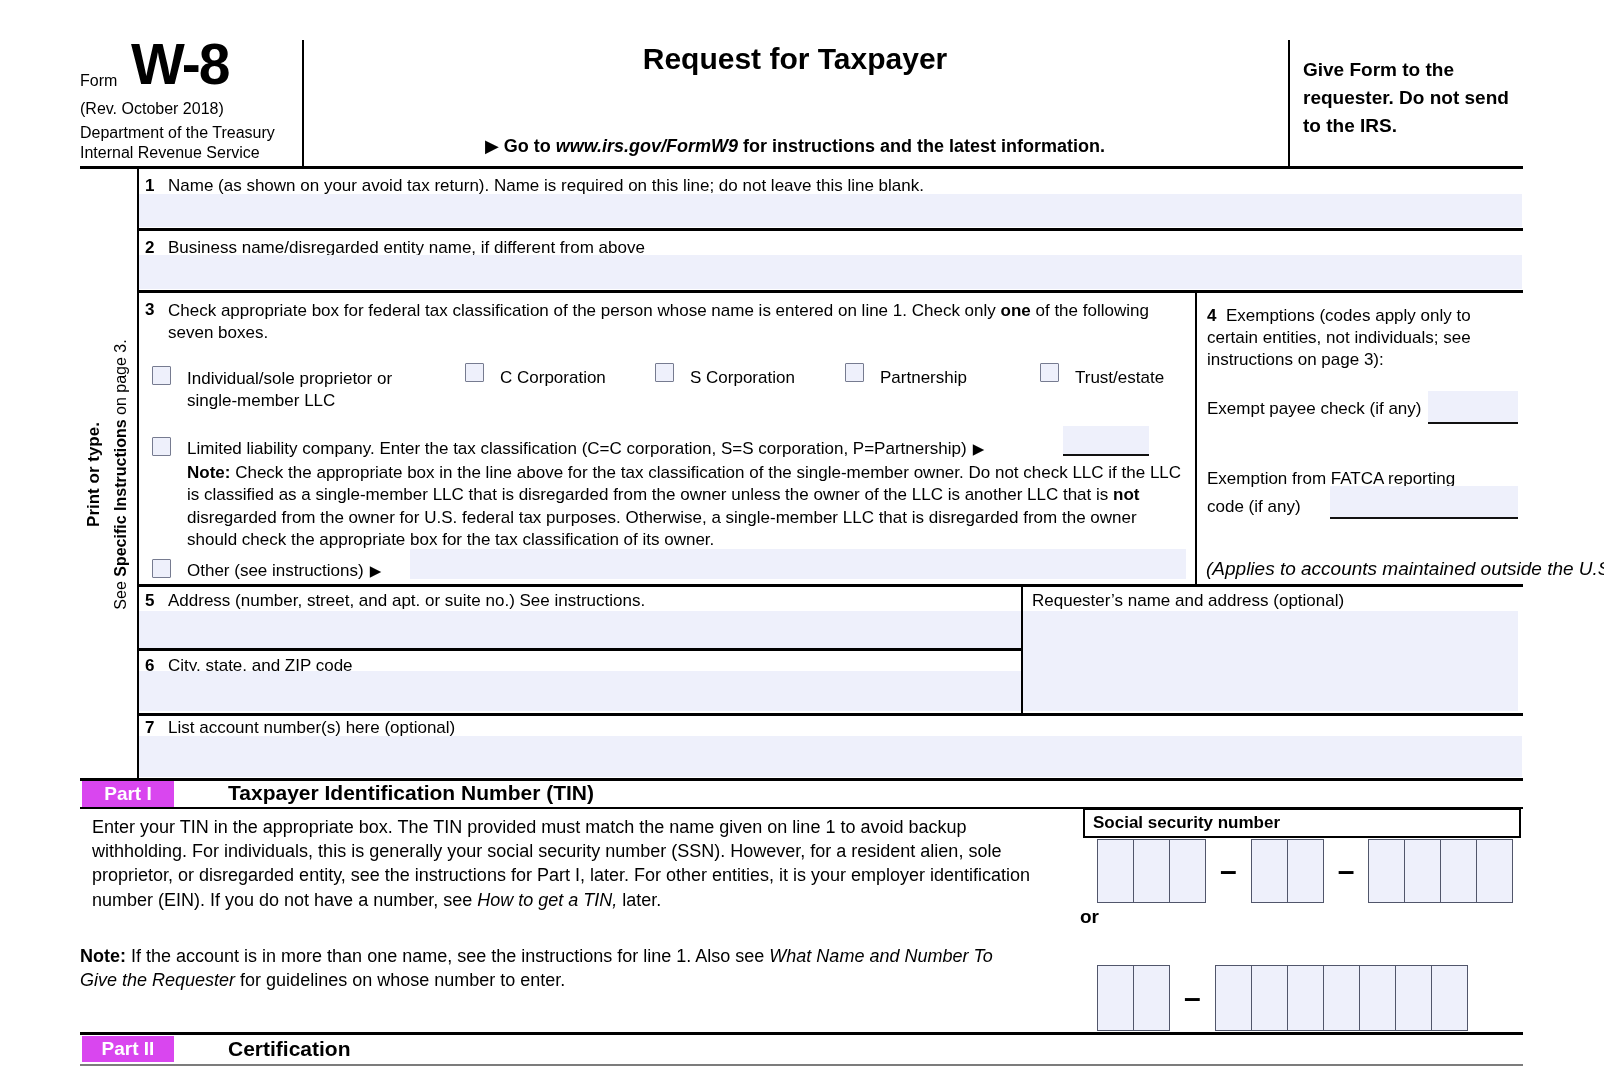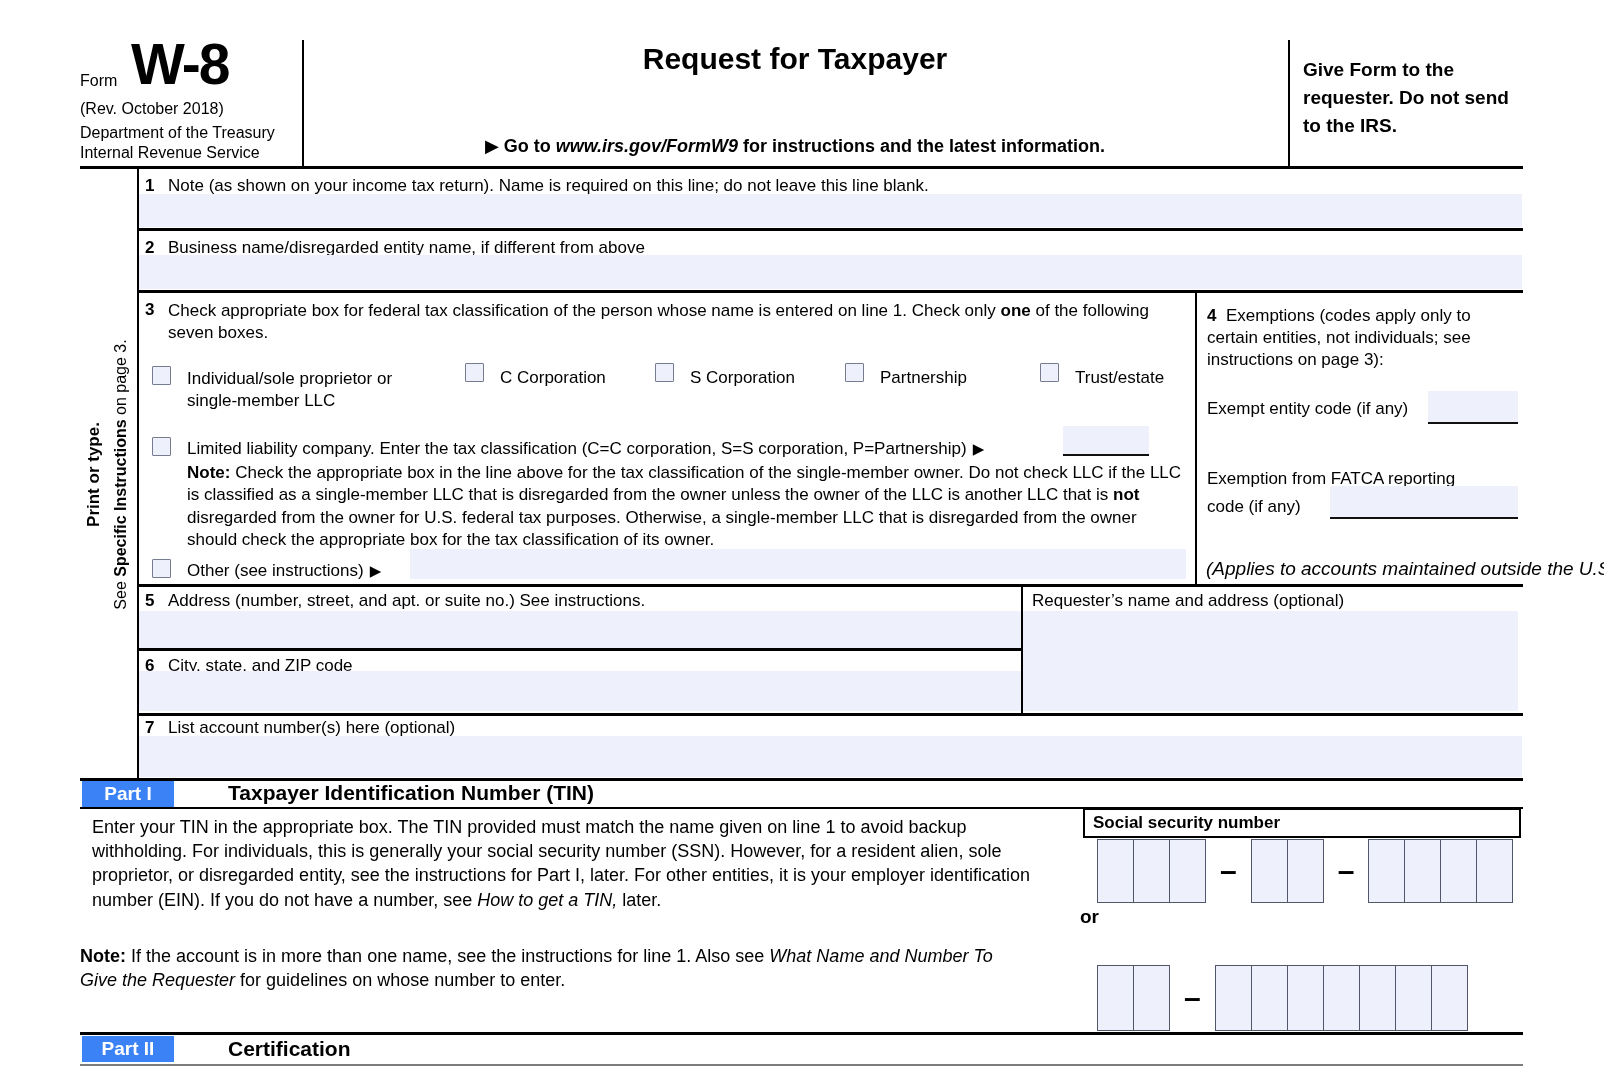--- a/index.html
+++ b/index.html
@@ -9,21 +9,21 @@
   .hline{position:absolute;background:#000;}
   .vline{position:absolute;background:#000;}
   .field{position:absolute;background:var(--field,#eef0fb);}
   .ufield{border-bottom:2px solid #111;}
   .lbl{position:absolute;font-size:17px;white-space:nowrap;}
   .wrap{white-space:normal;line-height:22px;}
   .rownum{position:absolute;font-size:17px;font-weight:bold;}
   .cb{position:absolute;width:17px;height:17px;background:var(--field,#eef0fb);
       border:1.6px solid #767b90;border-radius:1px;}
   .arrow{font-size:15px;margin-left:6px;}
-  .badge{position:absolute;background:#3b82f6;color:#fff;font-weight:bold;font-size:19px;
+  .badge{position:absolute;background:#d946ef;color:#fff;font-weight:bold;font-size:19px;
          width:92px;height:26px;text-align:center;line-height:26px;}
   .bandtitle{position:absolute;font-size:21px;font-weight:bold;}
   .para{position:absolute;font-size:18px;line-height:24.2px;}
   .hdrbox{position:absolute;border:2px solid #000;background:#fff;}
   .hdrbox span{display:block;margin:3px 0 0 8px;font-size:17px;font-weight:bold;}
   .tinrow{position:absolute;display:flex;align-items:center;column-gap:10px;}
   .cellgroup{display:flex;}
   .cell{width:35px;background:var(--field,#eef0fb);border:1.8px solid #51566b;}
   .cell + .cell{border-left:none;}
   #ssn-boxes .cell{height:62px;}
@@ -61,21 +61,21 @@
 
   <div class="vertlabel">
     <div class="l1">Print or type.</div>
     <div>
       <span>See </span><b>Specific Instructions</b><span> on page 3.</span>
     </div>
   </div>
   <div class="vline" style="left:137px;top:169px;width:1.5px;height:609px;"></div>
 
   <b class="rownum" style="left:145px;top:176px;">1</b>
-  <span class="lbl" style="left:168px;top:176px;">Note (as shown on your income tax return). Name is required on this line; do not leave this line blank.</span>
+  <span class="lbl" style="left:168px;top:176px;">Name (as shown on your avoid tax return). Name is required on this line; do not leave this line blank.</span>
   <div class="field" style="left:139px;top:194px;width:1383px;height:33px;"></div>
   <div class="hline" style="left:137px;top:228px;width:1386px;height:2.5px;"></div>
 
   <b class="rownum" style="left:145px;top:238px;">2</b>
   <span class="lbl" style="left:168px;top:238px;">Business name/disregarded entity name, if different from above</span>
   <div class="field" style="left:139px;top:255px;width:1383px;height:34px;"></div>
   <div class="hline" style="left:137px;top:290px;width:1386px;height:2.5px;"></div>
 
   <b class="rownum" style="left:145px;top:300px;">3</b>
   <span class="lbl wrap" style="left:168px;top:300px;width:1002px;">
@@ -106,21 +106,21 @@
   <div class="cb" style="left:152px;top:559px;"></div>
   <span class="lbl" style="left:187px;top:561px;">
     <span>Other (see instructions)</span><span class="arrow">▶</span>
   </span>
   <div class="field" style="left:410px;top:549px;width:776px;height:30px;"></div>
 
   <div class="vline" style="left:1195px;top:290px;width:1.5px;height:294px;"></div>
   <span class="lbl wrap" style="left:1207px;top:305px;width:295px;">
     <b>4</b>&nbsp; <span>Exemptions (codes apply only to certain entities, not individuals; see instructions on page 3):</span>
   </span>
-  <span class="lbl" style="left:1207px;top:399px;">Exempt entity code (if any)</span>
+  <span class="lbl" style="left:1207px;top:399px;">Exempt payee check (if any)</span>
   <div class="field ufield" style="left:1428px;top:391px;width:90px;height:31px;"></div>
   <span class="lbl" style="left:1207px;top:469px;">Exemption from FATCA reporting</span>
   <span class="lbl" style="left:1207px;top:497px;">code (if any)</span>
   <div class="field ufield" style="left:1330px;top:486px;width:188px;height:31px;"></div>
   <span class="lbl" style="left:1206px;top:558px;font-size:19px;font-style:italic;">(Applies to accounts maintained outside the U.S.)</span>
 
   <div class="hline" style="left:137px;top:584px;width:1386px;height:2.5px;"></div>
 
   <b class="rownum" style="left:145px;top:591px;">5</b>
   <span class="lbl" style="left:168px;top:591px;">Address (number, street, and apt. or suite no.) See instructions.</span>

